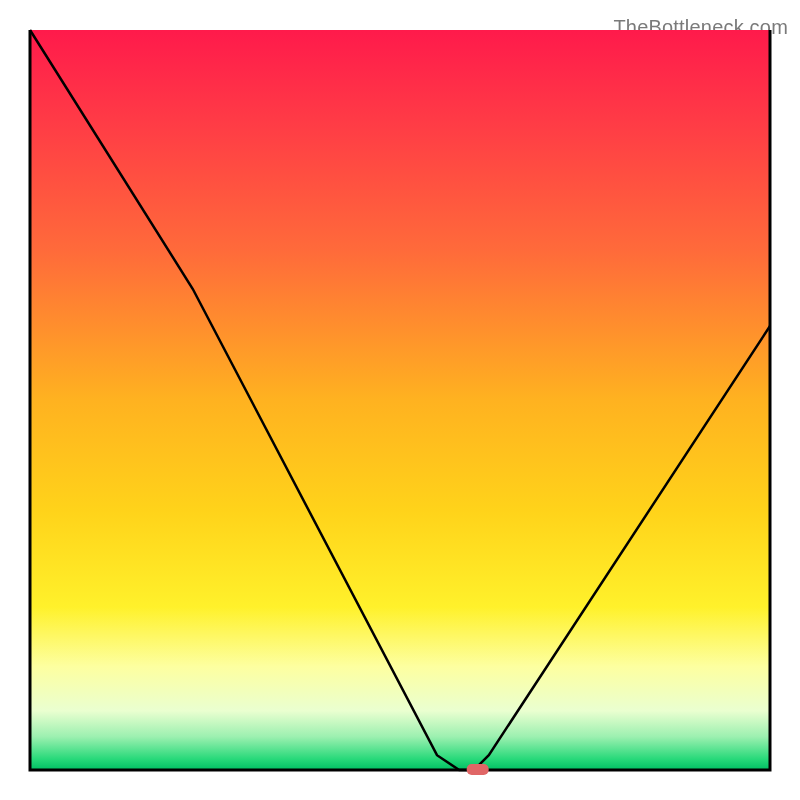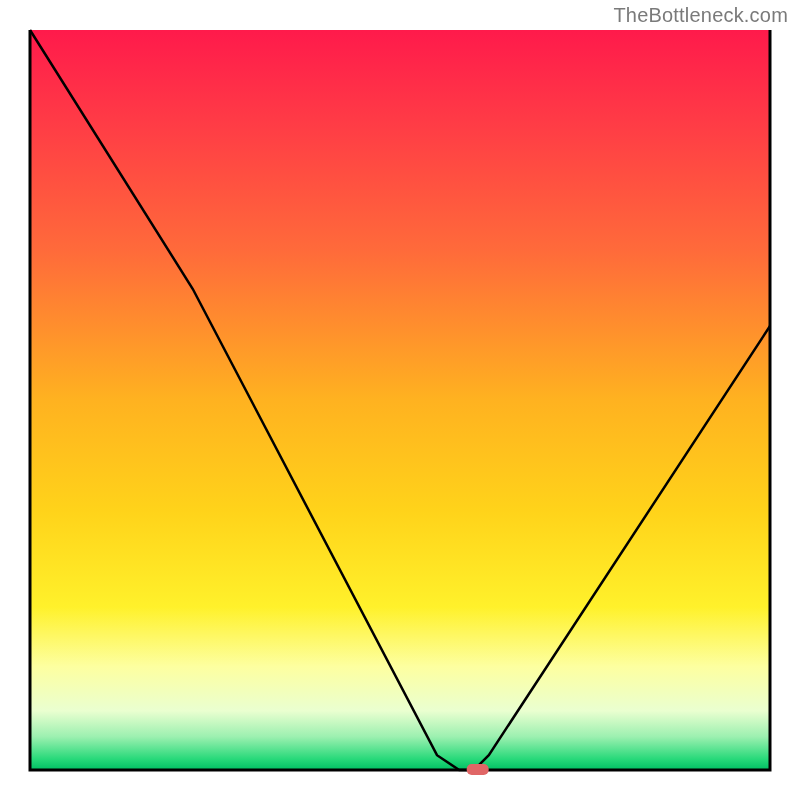--- a/index.html
+++ b/index.html
@@ -10,21 +10,21 @@
     background: #ffffff;
     font-family: Arial, Helvetica, sans-serif;
   }
   .stage {
     position: relative;
     width: 800px;
     height: 800px;
   }
   .watermark {
     position: absolute;
-    top: 4px;
+    top: 16px;
     right: 12px;
     color: #7a7a7a;
     font-size: 20px;
     font-weight: 500;
     letter-spacing: 0.2px;
   }
   svg.chart {
     position: absolute;
     top: 0;
     left: 0;

